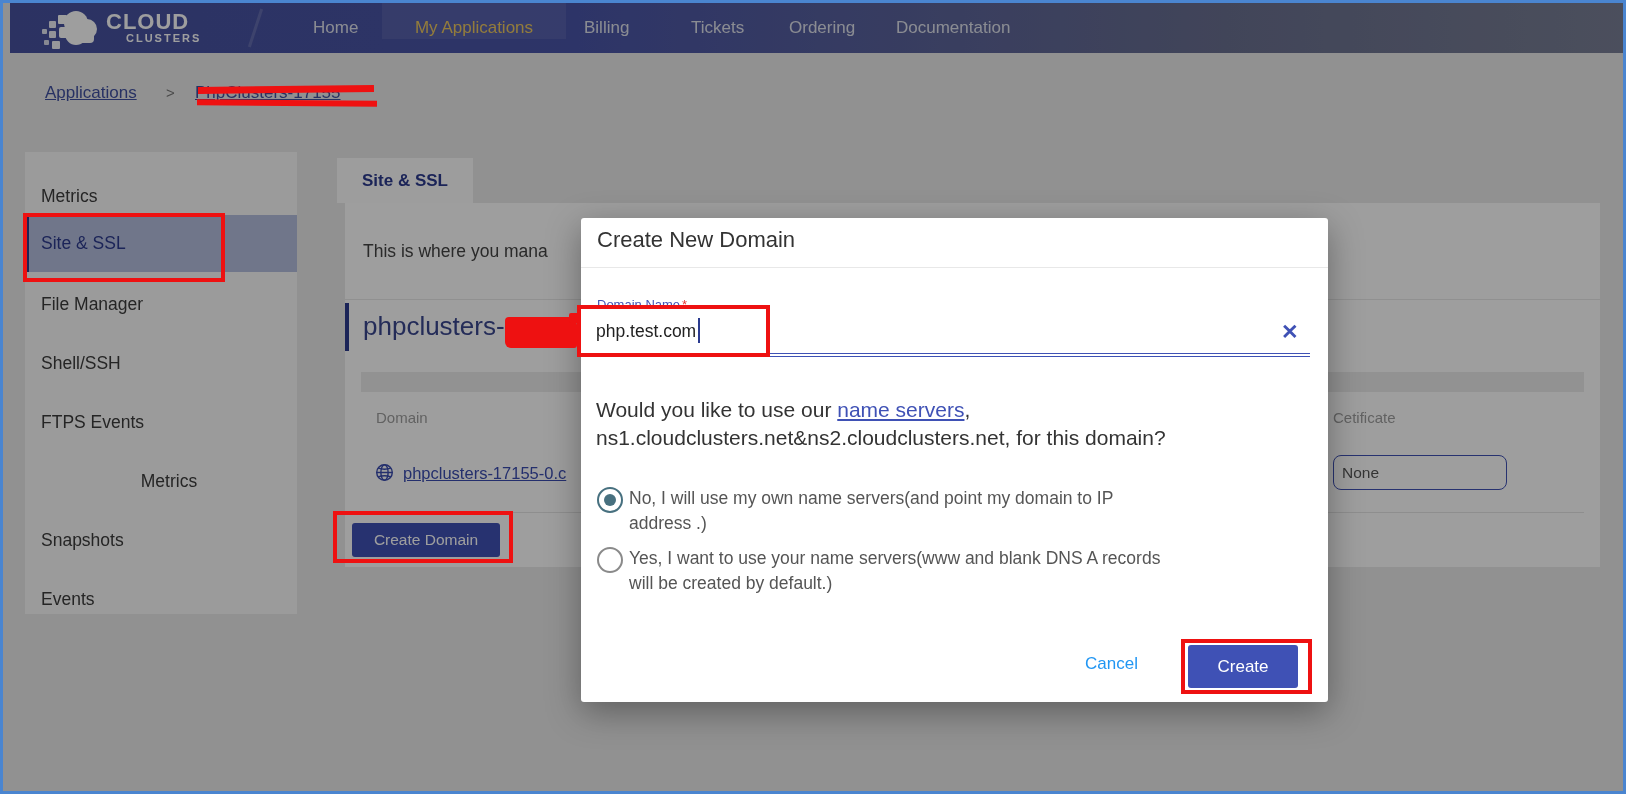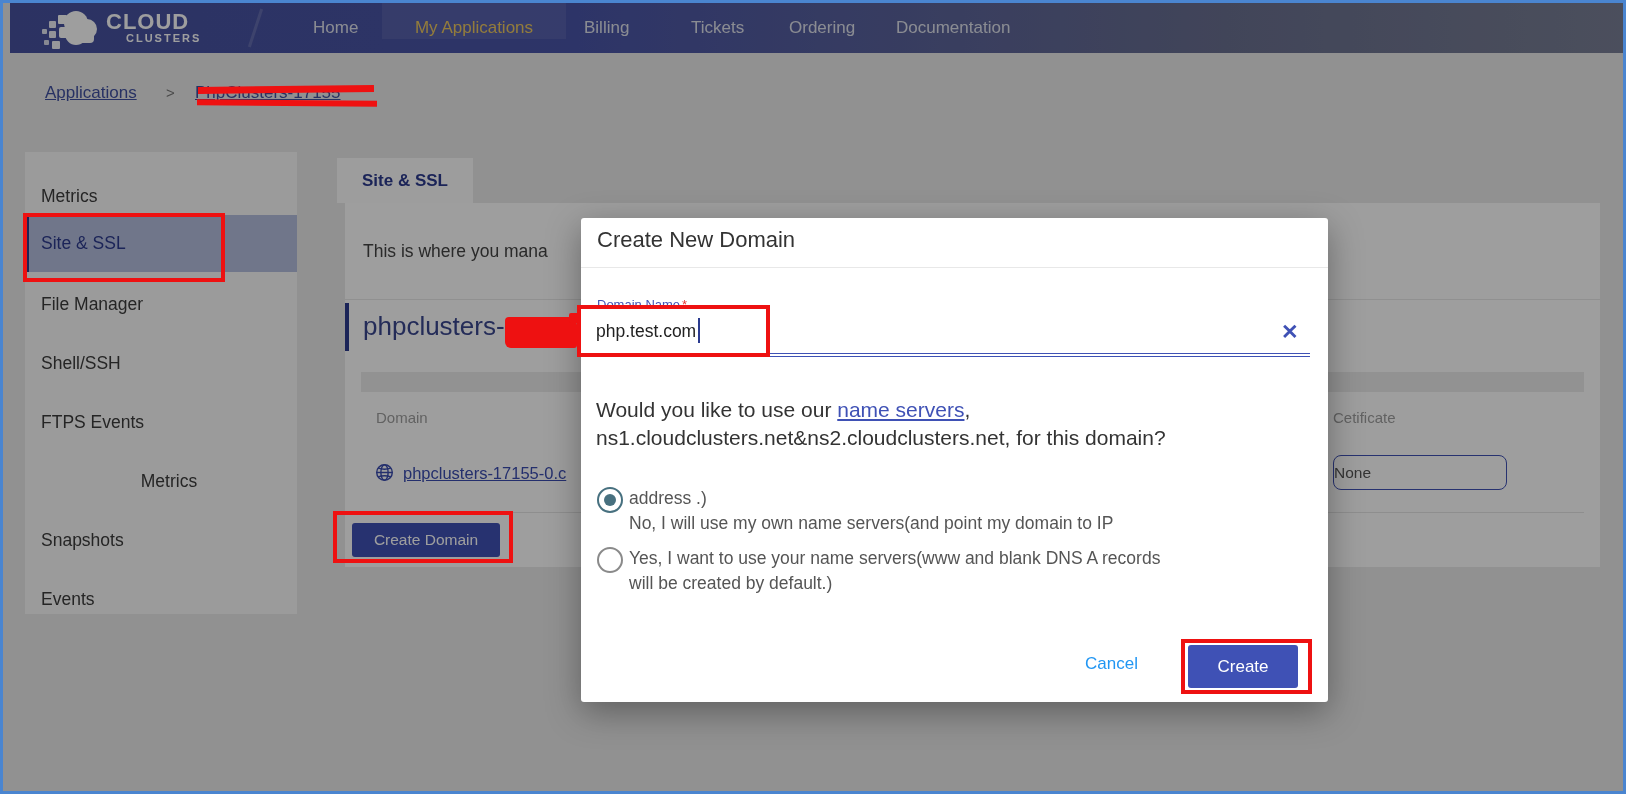--- a/index.html
+++ b/index.html
@@ -38,21 +38,21 @@
   .desc { position:absolute; left:18px; top:38px; font-size:17.5px; color:#444; }
   .panel-divider { position:absolute; left:0; top:96px; width:100%; height:1px; background:#e8e8e8; }
   .section-accent { position:absolute; left:0; top:100px; width:4px; height:48px; background:#2d3b8e; }
   .section-title { position:absolute; left:18px; top:108px; font-size:26px; color:#3a478f; }
   .thead-strip { position:absolute; left:16px; top:169px; width:1223px; height:20px; background:#ececec; }
   .col-header { position:absolute; top:206px; font-size:15px; color:#9e9e9e; }
   .globe { position:absolute; left:30px; top:260px; width:19px; height:19px; }
   .domain-link { position:absolute; left:58px; top:261px; font-size:16.5px; color:#3b4db0; text-decoration:underline; cursor:pointer; }
   .row-divider { position:absolute; left:16px; top:309px; width:1223px; height:1px; background:#e5e5e5; }
   .none-btn { position:absolute; left:988px; top:252px; width:174px; height:35px; border:1px solid #3f51b5;
-              border-radius:8px; background:#fff; color:#555; font-size:15.5px; line-height:33px; padding-left:0; cursor:pointer; }
+              border-radius:8px; background:#fff; color:#555; font-size:15.5px; line-height:33px; padding-left:8px; cursor:pointer; }
   .create-domain-btn { position:absolute; left:7px; top:320px; width:148px; height:34px; background:#3f51b5;
               border-radius:3px; color:#fff; font-size:15.5px; text-align:center; line-height:34px; cursor:pointer; }
 
   
   .overlay { position:absolute; inset:3px; background:rgba(0,0,0,0.38); z-index:50; }
 
   
   .modal { position:absolute; left:581px; top:218px; width:747px; height:484px; background:#fff; z-index:55;
            border-radius:3px; box-shadow:0 10px 34px rgba(0,0,0,0.35); }
   .modal-title { position:absolute; left:16px; top:9px; font-size:22px; color:#333; }
@@ -173,22 +173,22 @@
     <input class="domain-input" value="php.test.com" style="">
     <div class="caret"></div>
     <div class="clear-x">✕</div>
     <div class="input-underline"></div>
 
     <div class="q-line" style="top:180px;"><span>Would you like to use our </span><a>name servers</a><span>,</span></div>
     <div class="q-line" style="top:208px;">ns1.cloudclusters.net&amp;ns2.cloudclusters.net, for this domain?</div>
 
     <div class="radio-circle selected" style="top:269px;"></div>
     <div class="radio-label" style="top:268px;">
+      <div>No, I will use my own name servers(and point my domain to IP</div>
       <div>address .)</div>
-      <div>No, I will use my own name servers(and point my domain to IP</div>
     </div>
 
     <div class="radio-circle" style="top:329px;"></div>
     <div class="radio-label" style="top:328px;">
       <div>Yes, I want to use your name servers(www and blank DNS A records</div>
       <div>will be created by default.)</div>
     </div>
 
     <div class="cancel-btn">Cancel</div>
     <div class="create-btn">Create</div>

